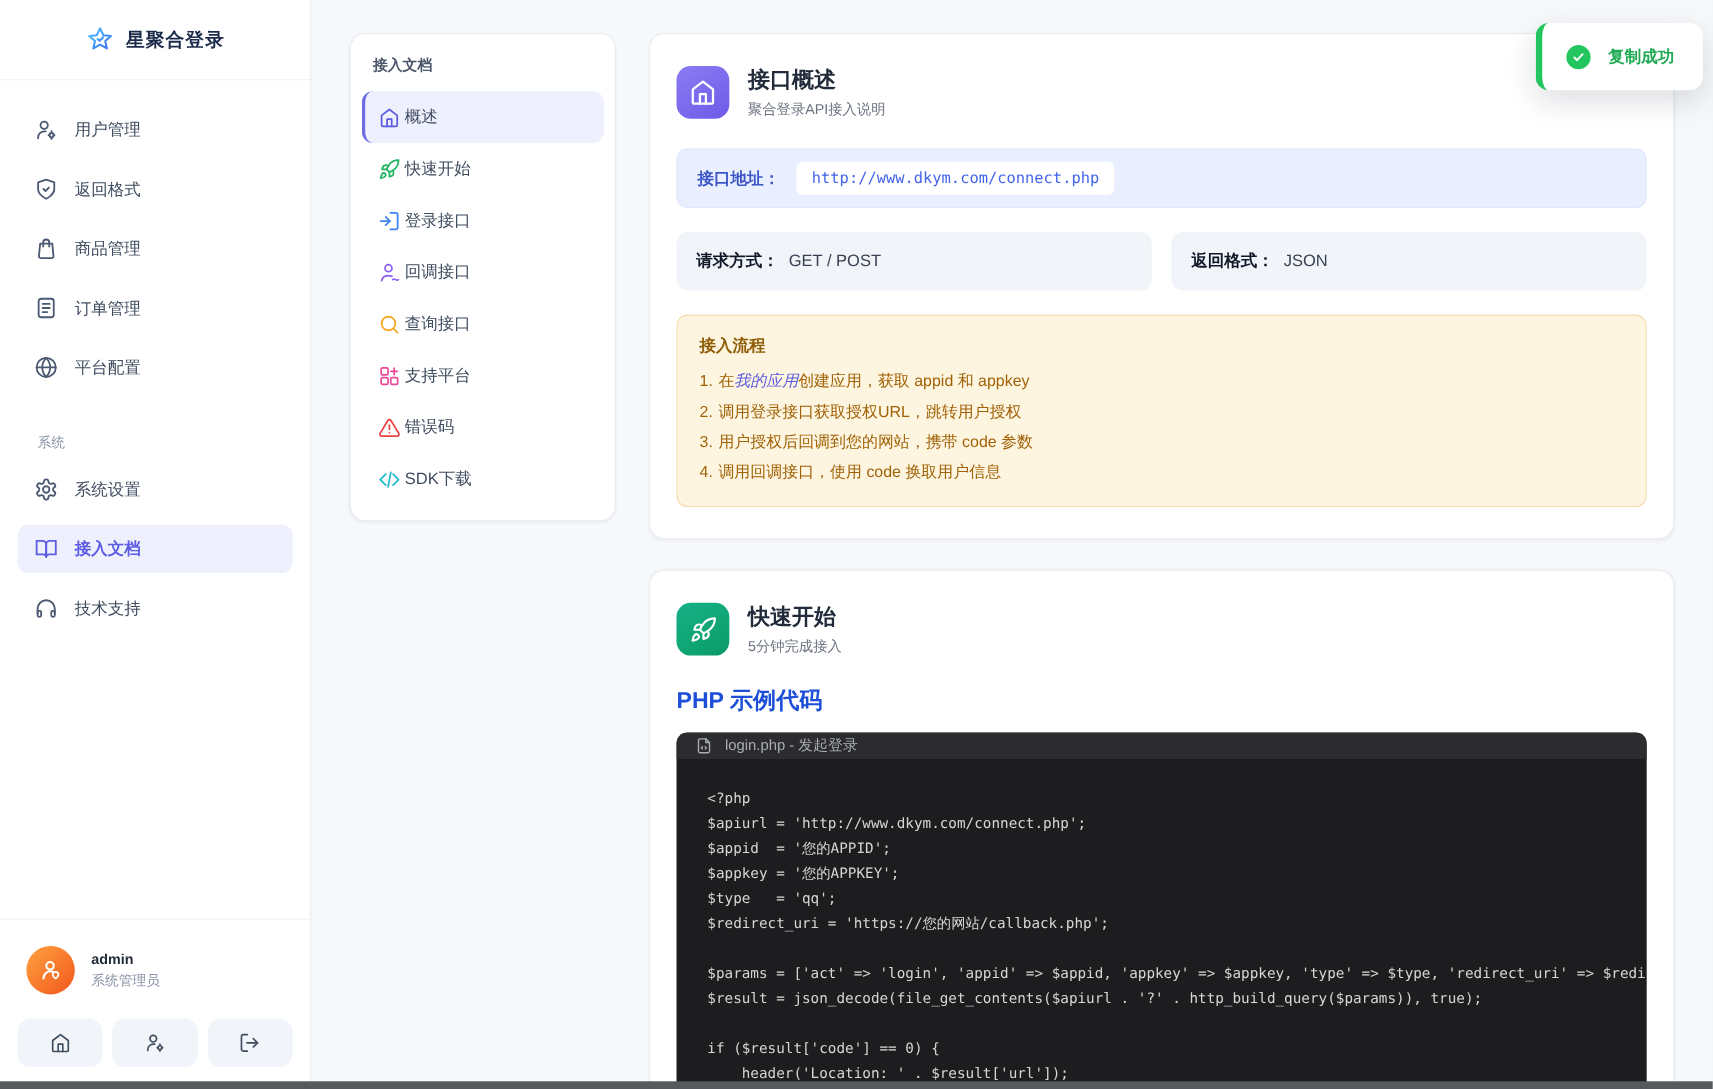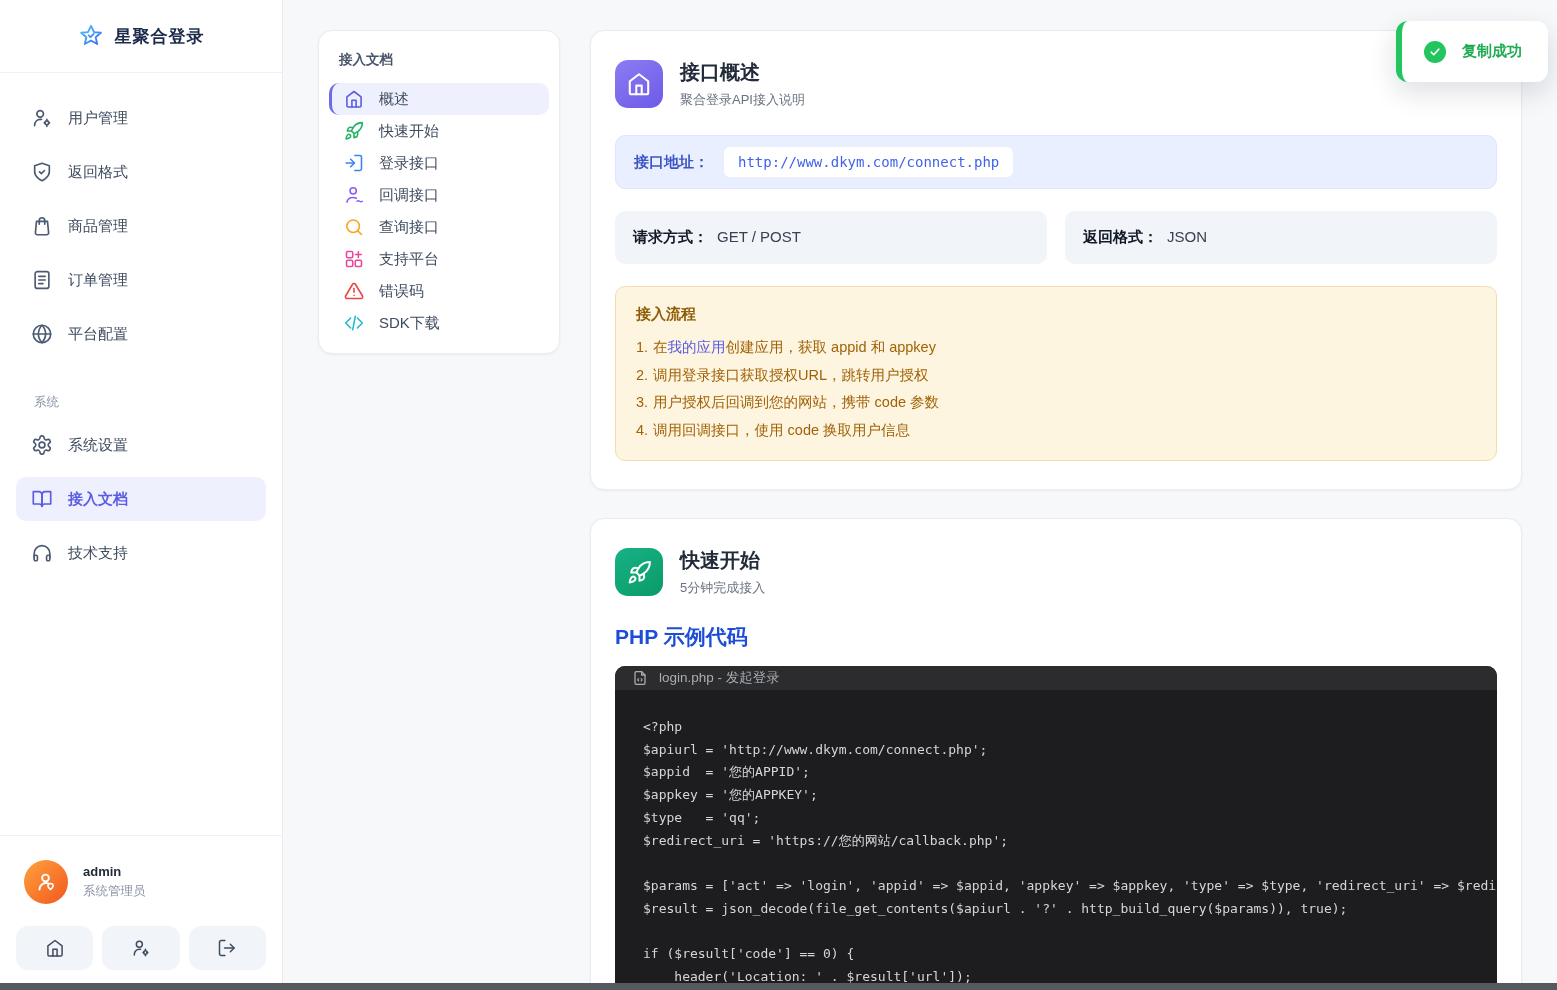--- a/index.html
+++ b/index.html
@@ -52,21 +52,21 @@
   .content { flex:1; display:flex; align-items:flex-start; gap:30px; padding:30px 35px 0; min-width:0; }
 
   .doc-card {
     width:242px; flex:0 0 242px;
     background:#fff; border:1px solid #e9edf2; border-radius:14px;
     padding:18px 10px 14px;
     box-shadow:0 1px 3px rgba(16,24,40,.05);
   }
   .doc-title { font-size:13.5px; font-weight:700; color:#4a5568; padding:2px 10px 14px; }
   .doc-item {
-    height:32px; display:flex; align-items:center; gap:15px;
+    height:47px; display:flex; align-items:center; gap:4px;
     padding:0 12px; border-radius:10px; font-size:15px; color:#3f4c5f;
     border-left:3px solid transparent; cursor:pointer;
   }
   .doc-item.active { background:#eef0fe; border-left-color:#6c6ce5; }
   .doc-item .di { width:20px; height:20px; }
 
   .main-col { flex:1; display:flex; flex-direction:column; gap:28px; min-width:0; }
   .card {
     background:#fff; border:1px solid #e9edf2; border-radius:14px;
     padding:28px 24px; box-shadow:0 1px 3px rgba(16,24,40,.05);
@@ -92,21 +92,21 @@
   }
   .info-row { display:flex; gap:18px; margin-bottom:22px; }
   .info-box { flex:1; background:#f1f4f8; border-radius:10px; padding:17px 18px; font-size:15px; }
   .info-label { font-weight:700; color:#111827; }
   .info-value { color:#374151; margin-left:9px; }
 
   .flow-box { background:#fdf5e0; border:1px solid #f3ddae; border-radius:10px; padding:18px 20px 16px; }
   .flow-title { color:#8f5d06; font-weight:700; font-size:15px; margin-bottom:10px; }
   .flow-step { color:#a16207; font-size:14.5px; line-height:27.5px; }
   .flow-step .num { margin-right:5px; }
-  .flow-link { color:#5b5ce2; cursor:pointer; text-decoration:none; }
+  .flow-link { color:#5b5ce2; cursor:pointer; text-decoration:none;font-style:italic; }
 
   .code-label { font-size:21px; font-weight:700; color:#1d4ed8; margin:2px 0 15px; }
   .code-block { border-radius:10px; overflow:hidden; background:#1d1d1f; }
   .code-head {
     height:24px; background:#2c2c2e; display:flex; align-items:center; gap:11px;
     padding:0 17px; color:#a8adb5; font-size:13.5px;
   }
   .code-body {
     padding:26px 28px 30px; margin:0;
     font-family:"DejaVu Sans Mono", monospace; font-size:13px; line-height:22.7px;

